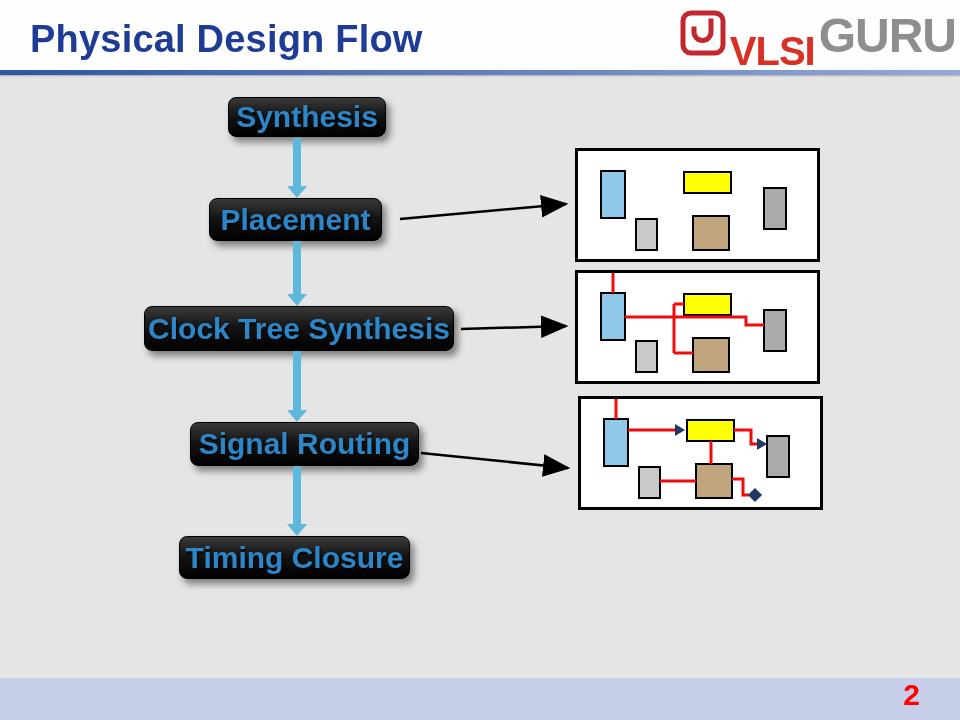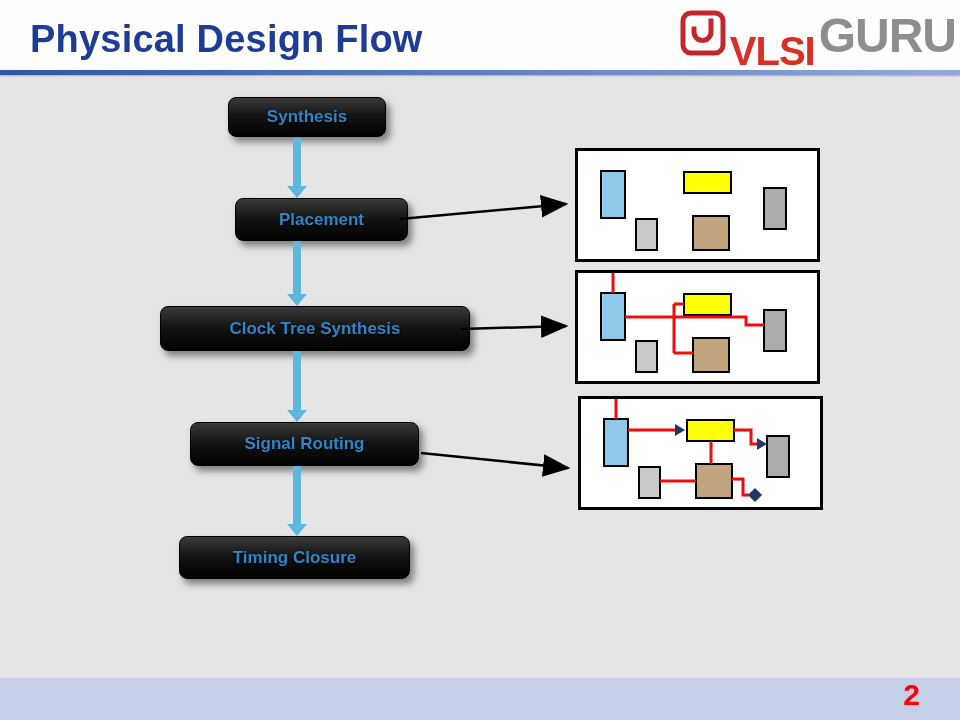--- a/index.html
+++ b/index.html
@@ -15,26 +15,26 @@
   .logo   { position:absolute; right:4px; top:6px; height:58px; display:flex; align-items:center; gap:4px; }
   .logo-vlsi { font-size:40px; font-weight:bold; color:var(--logo-red,#D93025); letter-spacing:-1px;margin-top:32px; }
   .logo-guru { font-size:48px; font-weight:bold; color:var(--logo-gray,#8E8E8E); letter-spacing:-1px; }
   .divider { position:absolute; top:70px; left:0; width:960px; height:5px;
              background:linear-gradient(to right,#2F55A4,#93A9D9); box-shadow:0 1px 2px rgba(0,0,0,.25); }
 
   
   .flow-box { position:absolute; display:flex; align-items:center; justify-content:center;
               background:linear-gradient(180deg,#3a3a3a 0%,#151515 45%,#000 100%);
               border:1px solid #000; border-radius:8px;
-              color:var(--step-text-blue,#2C86C7); font-weight:bold; font-size:17px;
+              color:var(--step-text-blue,#2C86C7); font-weight:bold; font-size:30px;
               text-shadow:1px 2px 2px rgba(0,0,0,0.9);
               box-shadow:4px 5px 7px rgba(90,90,90,0.75); }
   .step-synthesis { left:228px; top:97px;  width:158px; height:40px; }
-  .step-placement { left:235px; top:198px; width:173px; height:43px; }
-  .step-cts       { left:160px; top:306px; width:310px; height:45px; }
+  .step-placement { left:209px; top:198px; width:173px; height:43px; }
+  .step-cts       { left:144px; top:306px; width:310px; height:45px; }
   .step-routing   { left:190px; top:422px; width:229px; height:44px; }
   .step-timing    { left:179px; top:536px; width:231px; height:43px; }
 
   
   .v-arrow { position:absolute; left:293px; width:8px; background:var(--flow-arrow-blue,#5FB7DB); }
   .v-arrow::after { content:""; position:absolute; left:50%; transform:translateX(-50%); bottom:-11px;
                     width:0; height:0; border-left:10px solid transparent; border-right:10px solid transparent;
                     border-top:12px solid var(--flow-arrow-blue,#5FB7DB); }
   .arrow-1 { top:138px; height:49px; }
   .arrow-2 { top:241px; height:54px; }

